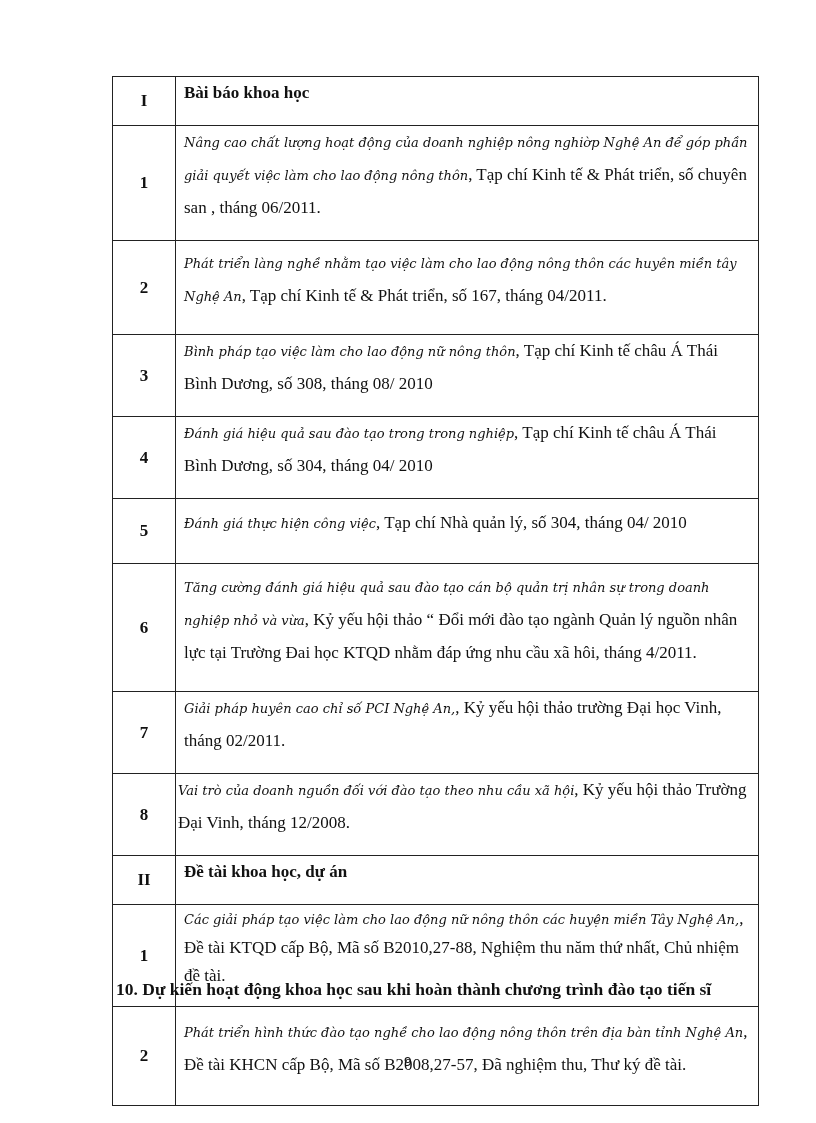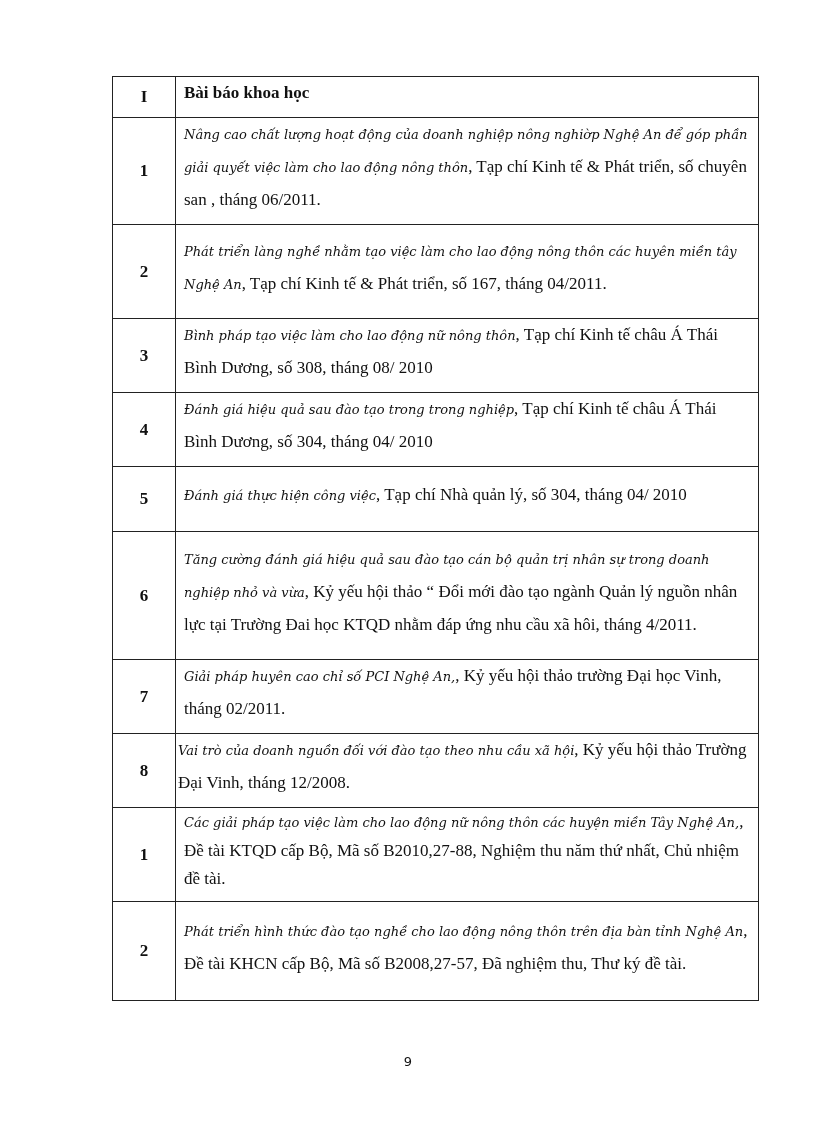--- a/index.html
+++ b/index.html
@@ -2,21 +2,21 @@
 <html><head>
 <meta charset="utf-8">
 <style>
   html, body { margin:0; padding:0; background:#ffffff; }
   body { width:816px; height:1123px; position:relative; overflow:hidden;
          font-family:"Liberation Serif", "DejaVu Serif", serif; color:#111; }
   .page { position:absolute; left:0; top:0; width:816px; height:1123px; }
   table.pub { position:absolute; left:112px; top:76px; width:647px;
               border-collapse:collapse; table-layout:fixed; }
   table.pub td { border:1px solid #222; vertical-align:middle; font-size:17px;
-                 line-height:32px; padding:0 6px 8px 8px; }
+                 line-height:32px; padding:0 6px 16px 8px; }
   table.pub td.num { width:62px; text-align:center; font-weight:bold; padding:0; }
   table.pub tr.section td.title { font-weight:bold; }
   .it { font-style:italic; font-family:"DejaVu Serif", serif; font-size:13px; }
   .footer-heading { position:absolute; left:116px; top:972px; width:640px;
                     font-weight:bold; font-size:17.5px; line-height:34px; }
   .page-num { position:absolute; left:0; width:816px; top:1054px; text-align:center;
               font-family:"DejaVu Sans", sans-serif; font-size:13px; }
 </style>
 </head>
 <body>
@@ -53,25 +53,30 @@
         <td><span class="it">Tăng cường đánh giá hiệu quả sau đào tạo cán bộ quản trị nhân sự trong doanh nghiệp nhỏ và vừa</span><span>, Kỷ yếu hội thảo “ Đổi mới đào tạo ngành Quản lý nguồn nhân lực tại Trường Đai học KTQD nhằm đáp ứng nhu cầu xã hôi, tháng 4/2011.</span></td>
       </tr>
       <tr style="height:65px">
         <td class="num">7</td>
         <td><span class="it">Giải pháp huyên cao chỉ số PCI Nghệ An,</span><span>, Kỷ yếu hội thảo trường Đại học Vinh, tháng 02/2011.</span></td>
       </tr>
       <tr style="height:68px">
         <td class="num">8</td>
         <td style="padding-left:2px"><span class="it">Vai trò của doanh nguồn đối với đào tạo theo nhu cầu xã hội</span><span>, Kỷ yếu hội thảo Trường Đại Vinh, tháng 12/2008.</span></td>
       </tr>
+      <tr class="section" style="height:32px">
+        <td class="num">II</td>
+        <td class="title">Đề tài khoa học, dự án</td>
+      </tr>
       <tr style="height:84px">
         <td class="num">1</td>
         <td style="line-height:28px"><span class="it">Các giải pháp tạo việc làm cho lao động nữ nông thôn các huyện miền Tây Nghệ An,</span><span>, Đề tài KTQD cấp Bộ, Mã số B2010,27-88, Nghiệm thu năm thứ nhất, Chủ nhiệm đề tài.</span></td>
       </tr>
       <tr style="height:99px">
         <td class="num">2</td>
         <td><span class="it">Phát triển hình thức đào tạo nghề cho lao động nông thôn trên địa bàn tỉnh Nghệ An</span><span>, Đề tài KHCN cấp Bộ, Mã số B2008,27-57, Đã nghiệm thu, Thư ký đề tài.</span></td>
       </tr>
     </tbody>
   </table>
 
+  <div class="footer-heading">10. Dự kiến hoạt động khoa học sau khi hoàn thành chương trình đào tạo tiến sĩ</div>
   <div class="page-num">9</div>
 </div>
 
 </body></html>

